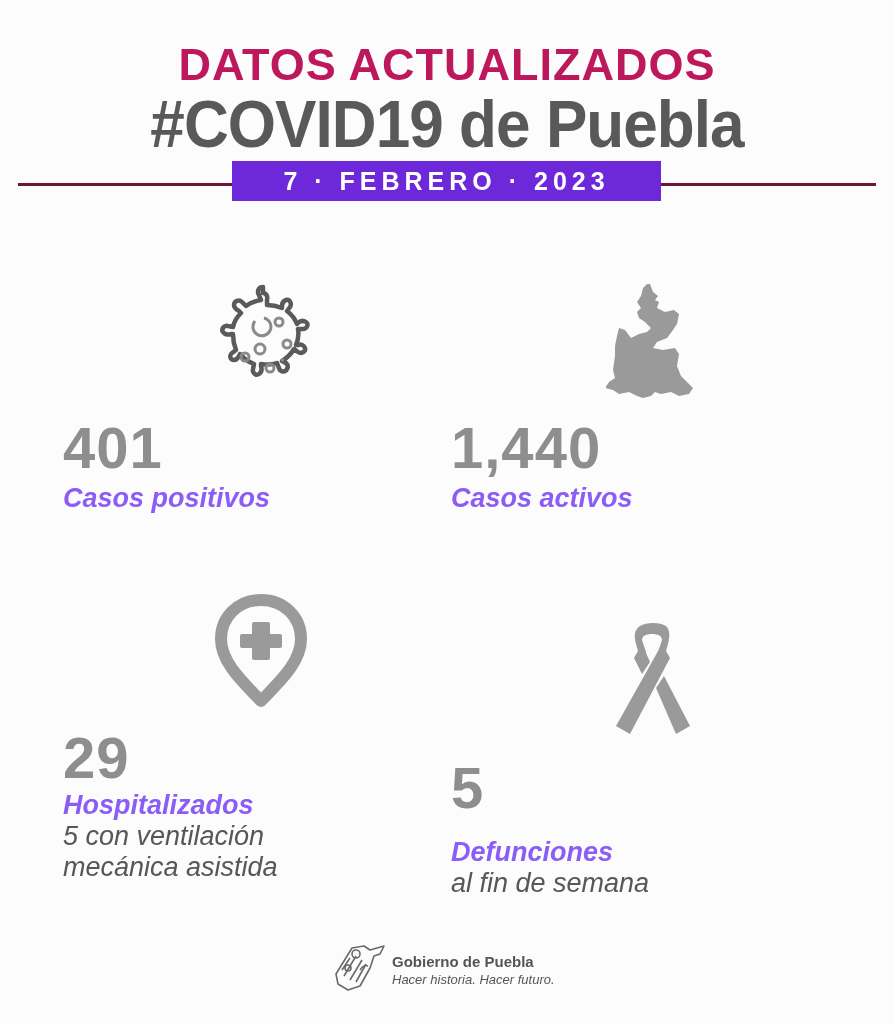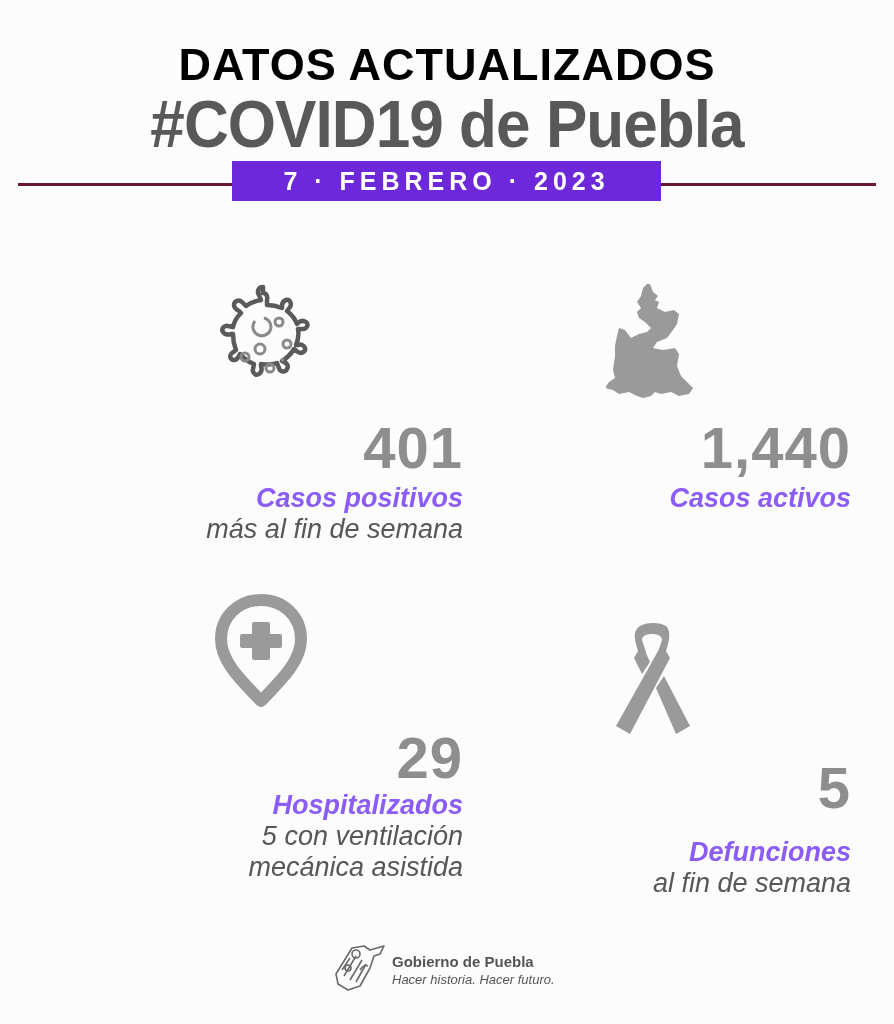--- a/index.html
+++ b/index.html
@@ -16,21 +16,21 @@
   }
   .abs { position: absolute; }
 
   .kicker {
     left: 0; width: 894px; top: 40px;
     text-align: center;
     font-family: "Liberation Sans", sans-serif;
     font-weight: 700;
     font-size: 45px;
     letter-spacing: 1px;
-    color: #000000;
+    color: #be185d;
     line-height: 50px;
   }
   .title {
     left: 0; width: 894px; top: 88px;
     text-align: center;
     font-family: "Liberation Sans", sans-serif;
     font-weight: 700;
     font-size: 66px;
     letter-spacing: -1px;
     color: #595959;
@@ -51,21 +51,21 @@
     color: #ffffff;
     font-family: "Liberation Sans", sans-serif;
     font-weight: 700;
     font-size: 25px;
     letter-spacing: 5px;
     line-height: 40px;
   }
 
   .stat {
     width: 400px;
-    text-align: right;
+    text-align: left;
   }
   .stat .num {
     font-family: "Liberation Sans", sans-serif;
     font-weight: 700;
     font-size: 58px;
     line-height: 60px;
     color: #8e8e8e;
     letter-spacing: 1px;
     display: block;
   }
@@ -140,21 +140,20 @@
       <circle cx="42" cy="76" r="4"></circle>
       <circle cx="84" cy="63" r="4"></circle>
       <circle cx="67" cy="87" r="4"></circle>
       <line x1="78" y1="79" x2="81" y2="79"></line>
     </g>
   </svg>
 </div>
 <div class="abs stat" style="left:63px; top:418px;">
   <span class="num">401</span>
   <span class="label" style="margin-top:5px;">Casos positivos</span>
-  <span class="sub">más al fin de semana</span>
 </div>
 
 <div class="abs" style="left:606px; top:280px; width:92px; height:120px;">
   <svg width="92" height="120" viewBox="0 0 92 120">
     <path fill="#9a9a9a" d="M44 4 l3 8 l5 4 l-3 4 l4 2 l-2 6 l8 4 l9 -2 l5 4 l-2 10 l-4 6 l-6 8 l-10 4 l-4 6 l10 2 l12 -2 l4 6 l-2 12 l4 10 l6 6 l6 6 l-4 6 l-10 2 l-8 -4 l-10 2 l-6 -2 l-4 4 l-8 2 l-6 -2 l-8 -4 l-10 2 l-6 -4 l-8 -2 l4 -6 l6 -4 l-2 -8 l2 -14 l0 -10 l2 -10 l2 -8 l6 2 l6 8 l8 -4 l8 -2 l4 -4 l-6 -6 l-6 -4 l-2 -6 l4 -4 l-4 -6 l4 -6 l2 -8 l4 -4 z"></path>
   </svg>
 </div>
 <div class="abs stat" style="left:451px; top:418px;">
   <span class="num">1,440</span>
   <span class="label" style="margin-top:5px;font-style:italic;">Casos activos</span>

